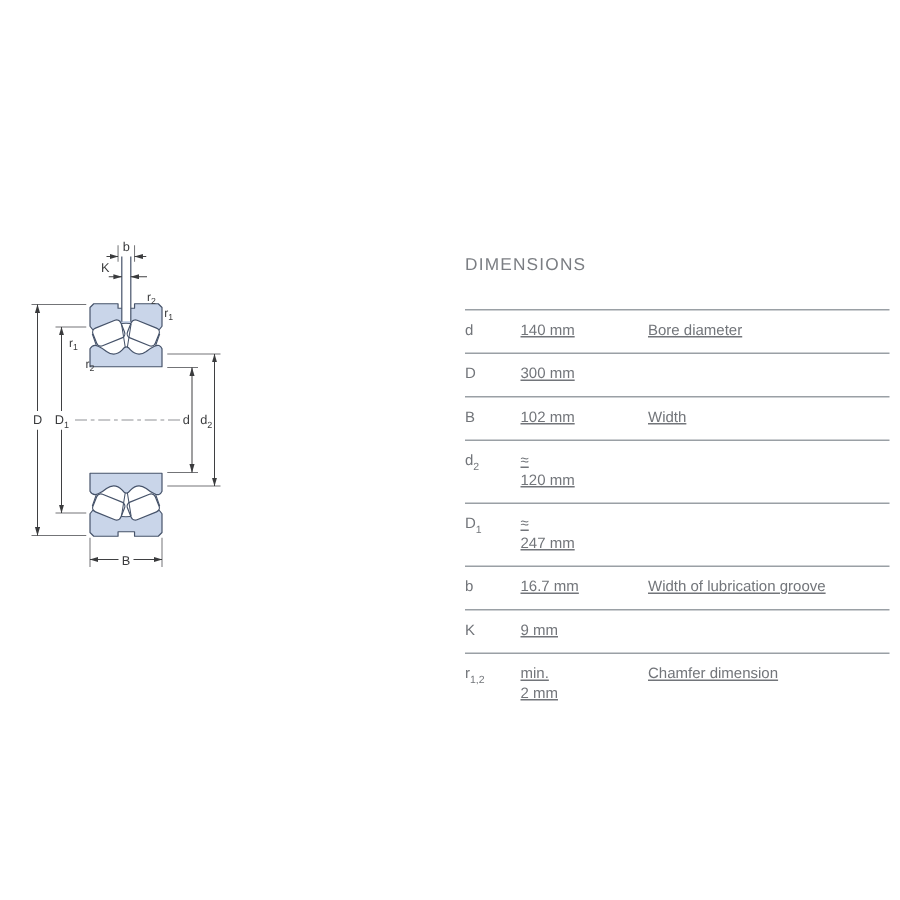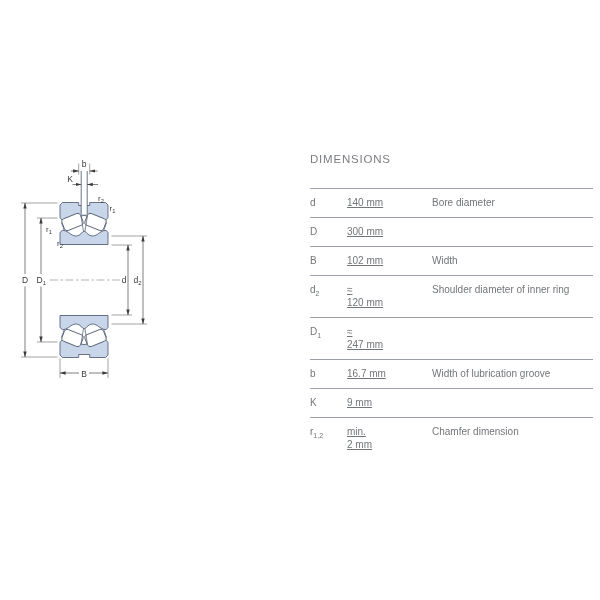--- a/index.html
+++ b/index.html
@@ -1,27 +1,27 @@
 <!DOCTYPE html>
 <html><head>
 <meta charset="utf-8">
 <style>
   html,body{margin:0;padding:0;background:#ffffff;}
   .page{position:relative;width:600px;height:600px;background:#ffffff;overflow:hidden;
         font-family:"Liberation Sans", sans-serif;}
   .drawing{position:absolute;left:0;top:130px;width:180px;height:270px;}
-  .dims-panel{position:absolute;left:310px;top:152px;width:283px;}
+  .dims-panel{position:absolute;left:310px;top:170px;width:283px;}
   .dims-title{margin:0;font-size:11.5px;font-weight:400;letter-spacing:0.8px;
               color:#7b7e83;line-height:14px;}
   .dims-table{margin-top:22px;}
   .trow{display:flex;align-items:flex-start;border-top:1px solid #9aa0a5;
         padding:7px 0 8px 0;font-size:10px;line-height:13px;color:#72757a;}
   .c-sym{width:37px;flex:0 0 37px;}
   .c-val{width:85px;flex:0 0 85px;text-decoration:underline;}
-  .c-desc{flex:1;}
+  .c-desc{flex:1;text-decoration:underline;}
   .c-val div:empty{display:none;}
   .c-sym sub{font-size:7px;}
   .c-sym sub:empty{display:none;}
   svg text{font-family:"Liberation Sans", sans-serif;fill:#3a3b3d;}
 </style>
 </head>
 <body>
 
 <div class="page">
 
@@ -133,21 +133,20 @@
           </div>
         <div class="c-desc">Width</div>
       </div>
 
       <div class="trow">
         <div class="c-sym"><span>d</span><sub>2</sub></div>
         <div class="c-val">
             <div>≈</div>
             <div>120 mm</div>
           </div>
-        <div class="c-desc">Shoulder diameter of inner ring</div>
       </div>
 
       <div class="trow">
         <div class="c-sym"><span>D</span><sub>1</sub></div>
         <div class="c-val">
             <div>≈</div>
             <div>247 mm</div>
           </div>
       </div>
 

